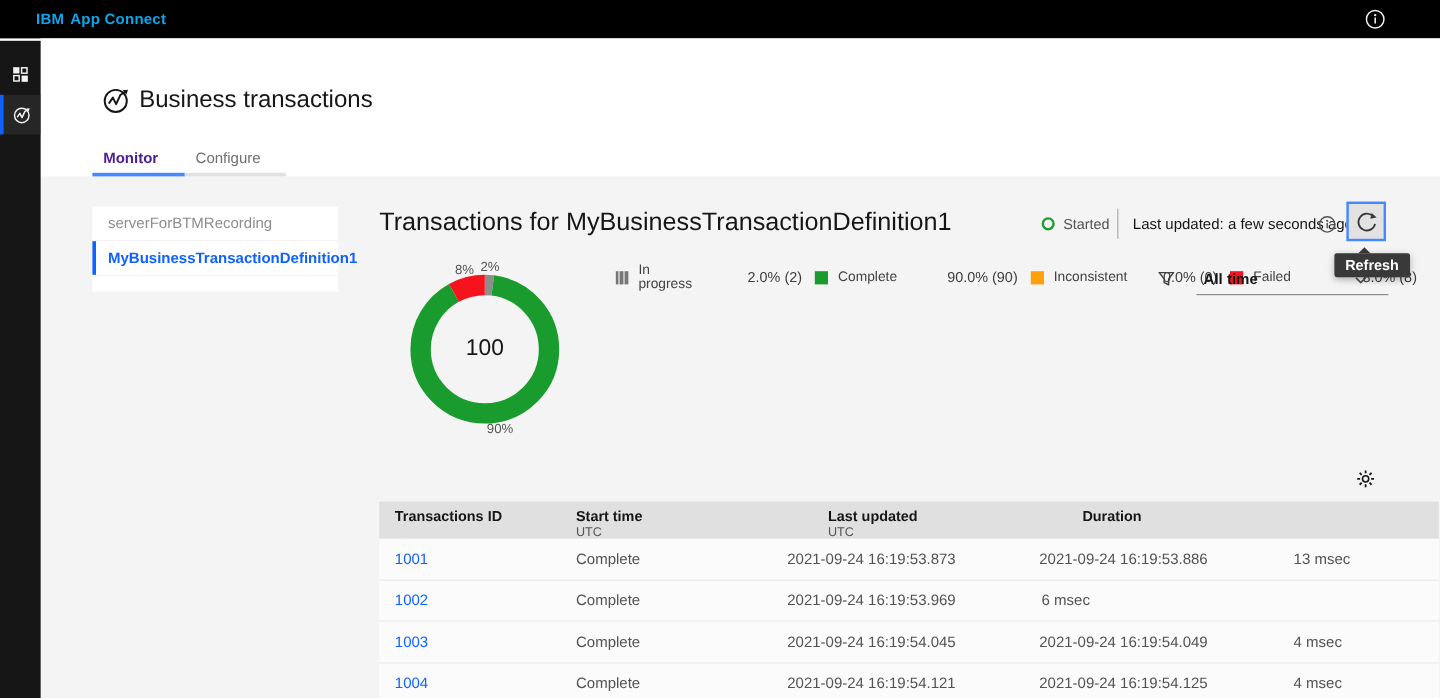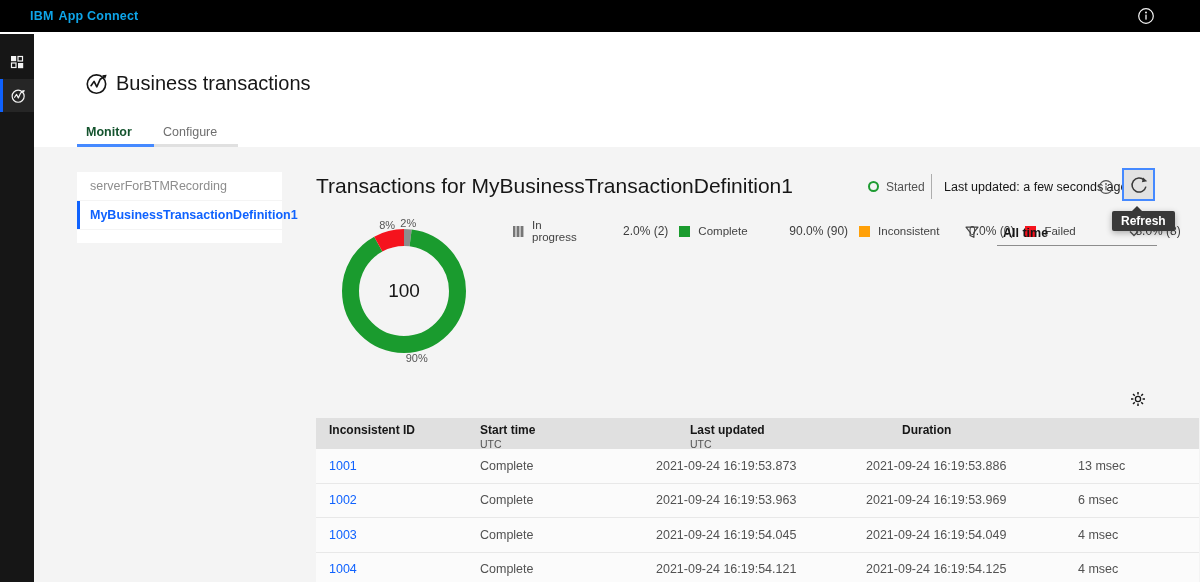--- a/index.html
+++ b/index.html
@@ -24,21 +24,21 @@
   
   #content-white { left:34px; top:32px; width:1166px; height:115px; background:#fff; }
   #content-gray { left:34px; top:147px; width:1166px; height:435px; background:#f4f4f4; }
 
   #page-title-icon { left:84px; top:70px; }
   #page-title { left:116px; top:70px; font-size:20px; line-height:26px; color:#161616; font-weight:400; }
 
   
   #tabs { left:77px; top:119px; height:28px; display:flex; }
   .tab { height:28px; display:flex; align-items:center; padding-left:9px; font-size:12.5px; cursor:pointer; }
-  .tab.active { width:77px; color:#14532d; font-weight:700; border-bottom:3px solid #4589ff; }
+  .tab.active { width:77px; color:#4c1d95; font-weight:700; border-bottom:3px solid #4589ff; }
   .tab.inactive { width:84px; color:#6f6f6f; border-bottom:3px solid #e0e0e0; }
 
   
   #def-list { left:77px; top:172px; width:205px; }
   .list-item { background:#fff; height:28px; display:flex; align-items:center; padding-left:13px; font-size:12.5px; color:#8d8d8d; margin-bottom:1px; cursor:pointer; }
   .list-item.selected { border-left:3px solid #0f62fe; padding-left:10px; color:#0f62fe; font-weight:700; }
   .list-item.empty { height:13px; cursor:default; }
 
   
   #panel-title { left:316px; top:174px; font-size:21px; color:#161616; font-weight:400; }
@@ -243,21 +243,21 @@
           <line x1="3.05" y1="12.95" x2="4.75" y2="11.25"></line>
             <line x1="11.25" y1="4.75" x2="12.95" y2="3.05"></line>
         </g>
       </svg>
     </span>
   </div>
 
   <div class="abs" id="table">
     <div id="table-header">
       <div class="th col0">
-        <div class="th-label">Inconsistent ID</div>
+        <div class="th-label">Transactions ID</div>
       </div>
       <div class="th col2">
         <div class="th-label">Start time</div>
         <div class="th-sub">UTC</div>
       </div>
       <div class="th col3">
         <div class="th-label">Last updated</div>
         <div class="th-sub">UTC</div>
       </div>
       <div class="th col4">
@@ -268,21 +268,20 @@
     <div class="tr">
       <div class="td col0"><a>1001</a></div>
       <div class="td col1">Complete</div>
       <div class="td col2">2021-09-24 16:19:53.873</div>
       <div class="td col3">2021-09-24 16:19:53.886</div>
       <div class="td col4">13 msec</div>
     </div>
     <div class="tr">
       <div class="td col0"><a>1002</a></div>
       <div class="td col1">Complete</div>
-      <div class="td col2">2021-09-24 16:19:53.963</div>
       <div class="td col3">2021-09-24 16:19:53.969</div>
       <div class="td col4">6 msec</div>
     </div>
     <div class="tr">
       <div class="td col0"><a>1003</a></div>
       <div class="td col1">Complete</div>
       <div class="td col2">2021-09-24 16:19:54.045</div>
       <div class="td col3">2021-09-24 16:19:54.049</div>
       <div class="td col4">4 msec</div>
     </div>

